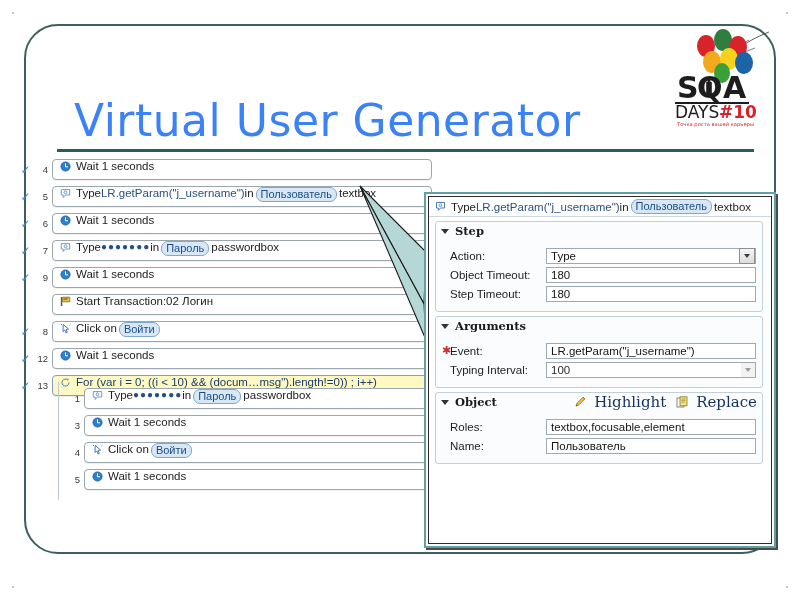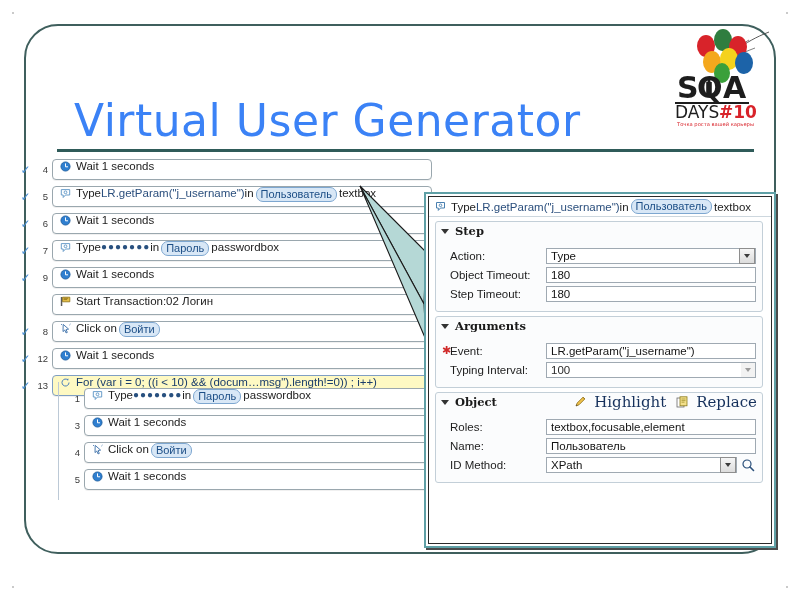--- a/index.html
+++ b/index.html
@@ -661,33 +661,17 @@
               <span class="val">textbox,focusable,element</span>
             </span>
           </div>
           <div class="field">
             <span class="req"></span>
             <span class="lbl">Name:</span>
             <span class="ctrl">
               <span class="val">Пользователь</span>
             </span>
           </div>
-          <div class="field">
-            <span class="req"></span>
-            <span class="lbl">ID Method:</span>
-            <span class="ctrl">
-              <span class="val">XPath</span>
-              <span class="arrow-btn">
-                <i></i>
-              </span>
-            </span>
-            <span class="mag">
-              <svg width="14" height="14" viewBox="0 0 14 14">
-                <circle cx="6" cy="6" r="4" fill="none" stroke="#2a4f7a" stroke-width="1.2"></circle>
-                <path d="M9 9 L12.5 12.5" stroke="#2a4f7a" stroke-width="1.6" stroke-linecap="round"></path>
-              </svg>
-            </span>
-          </div>
         </div>
     </div>
 
   </div>
 </div>
 
 </body></html>

